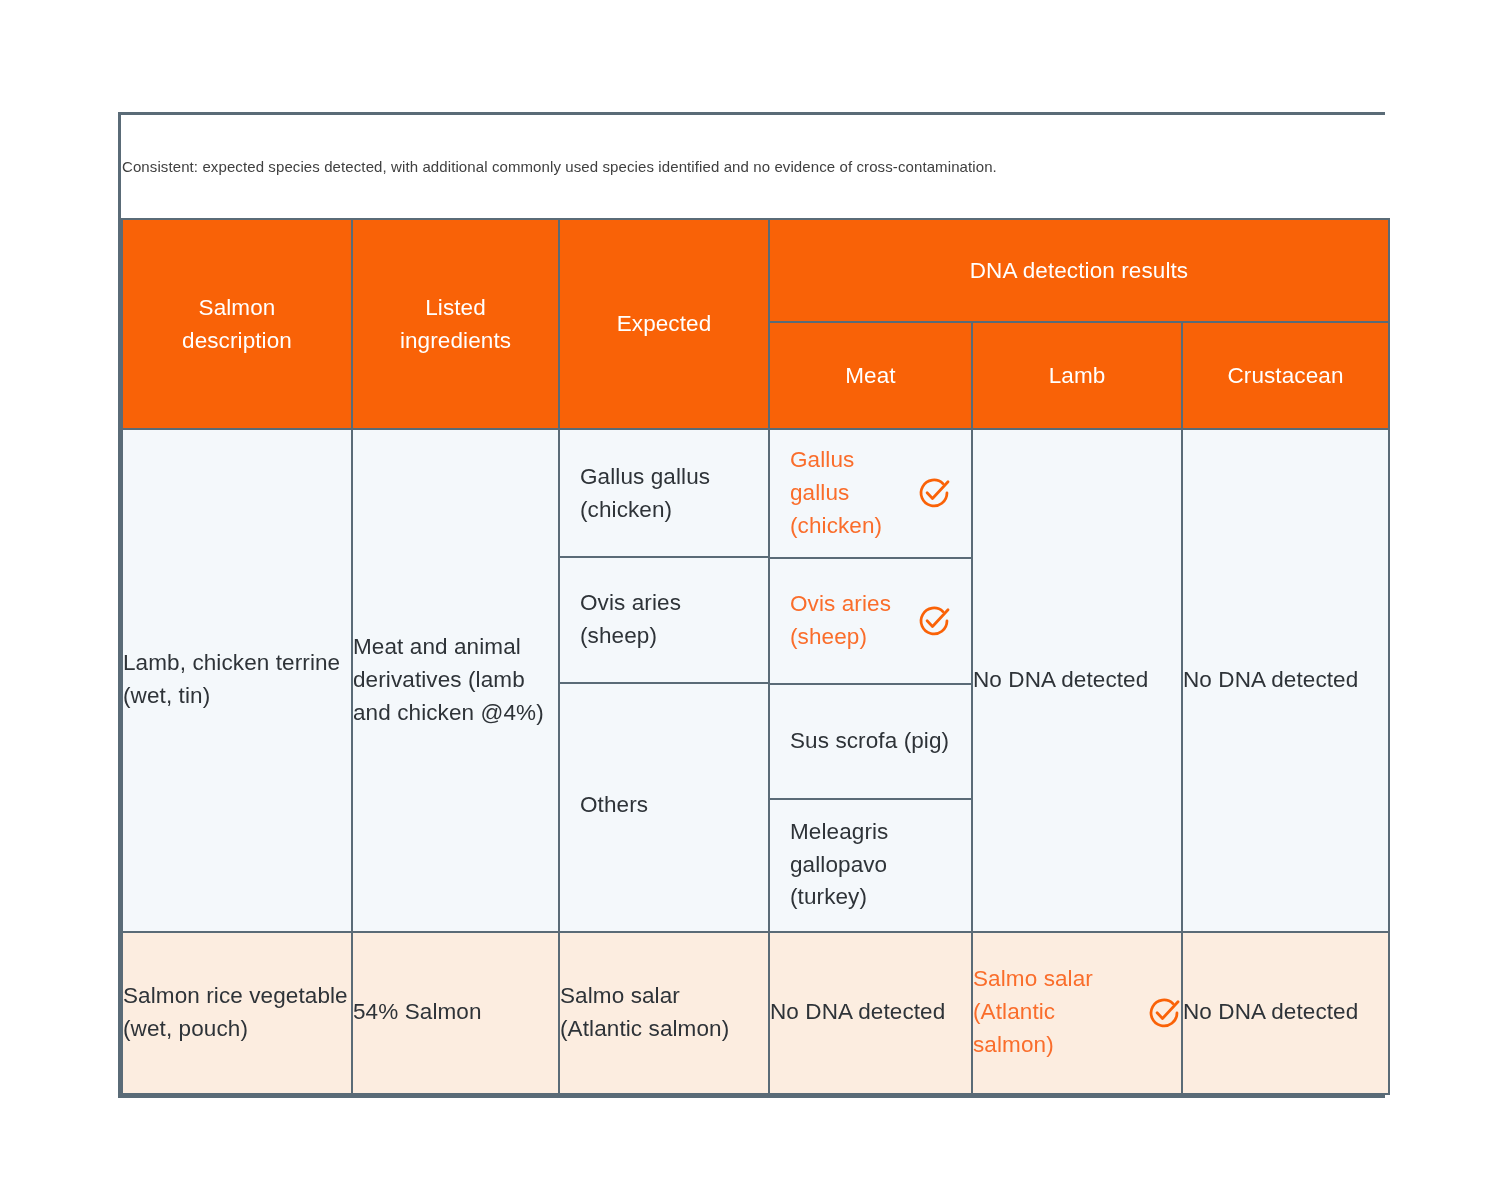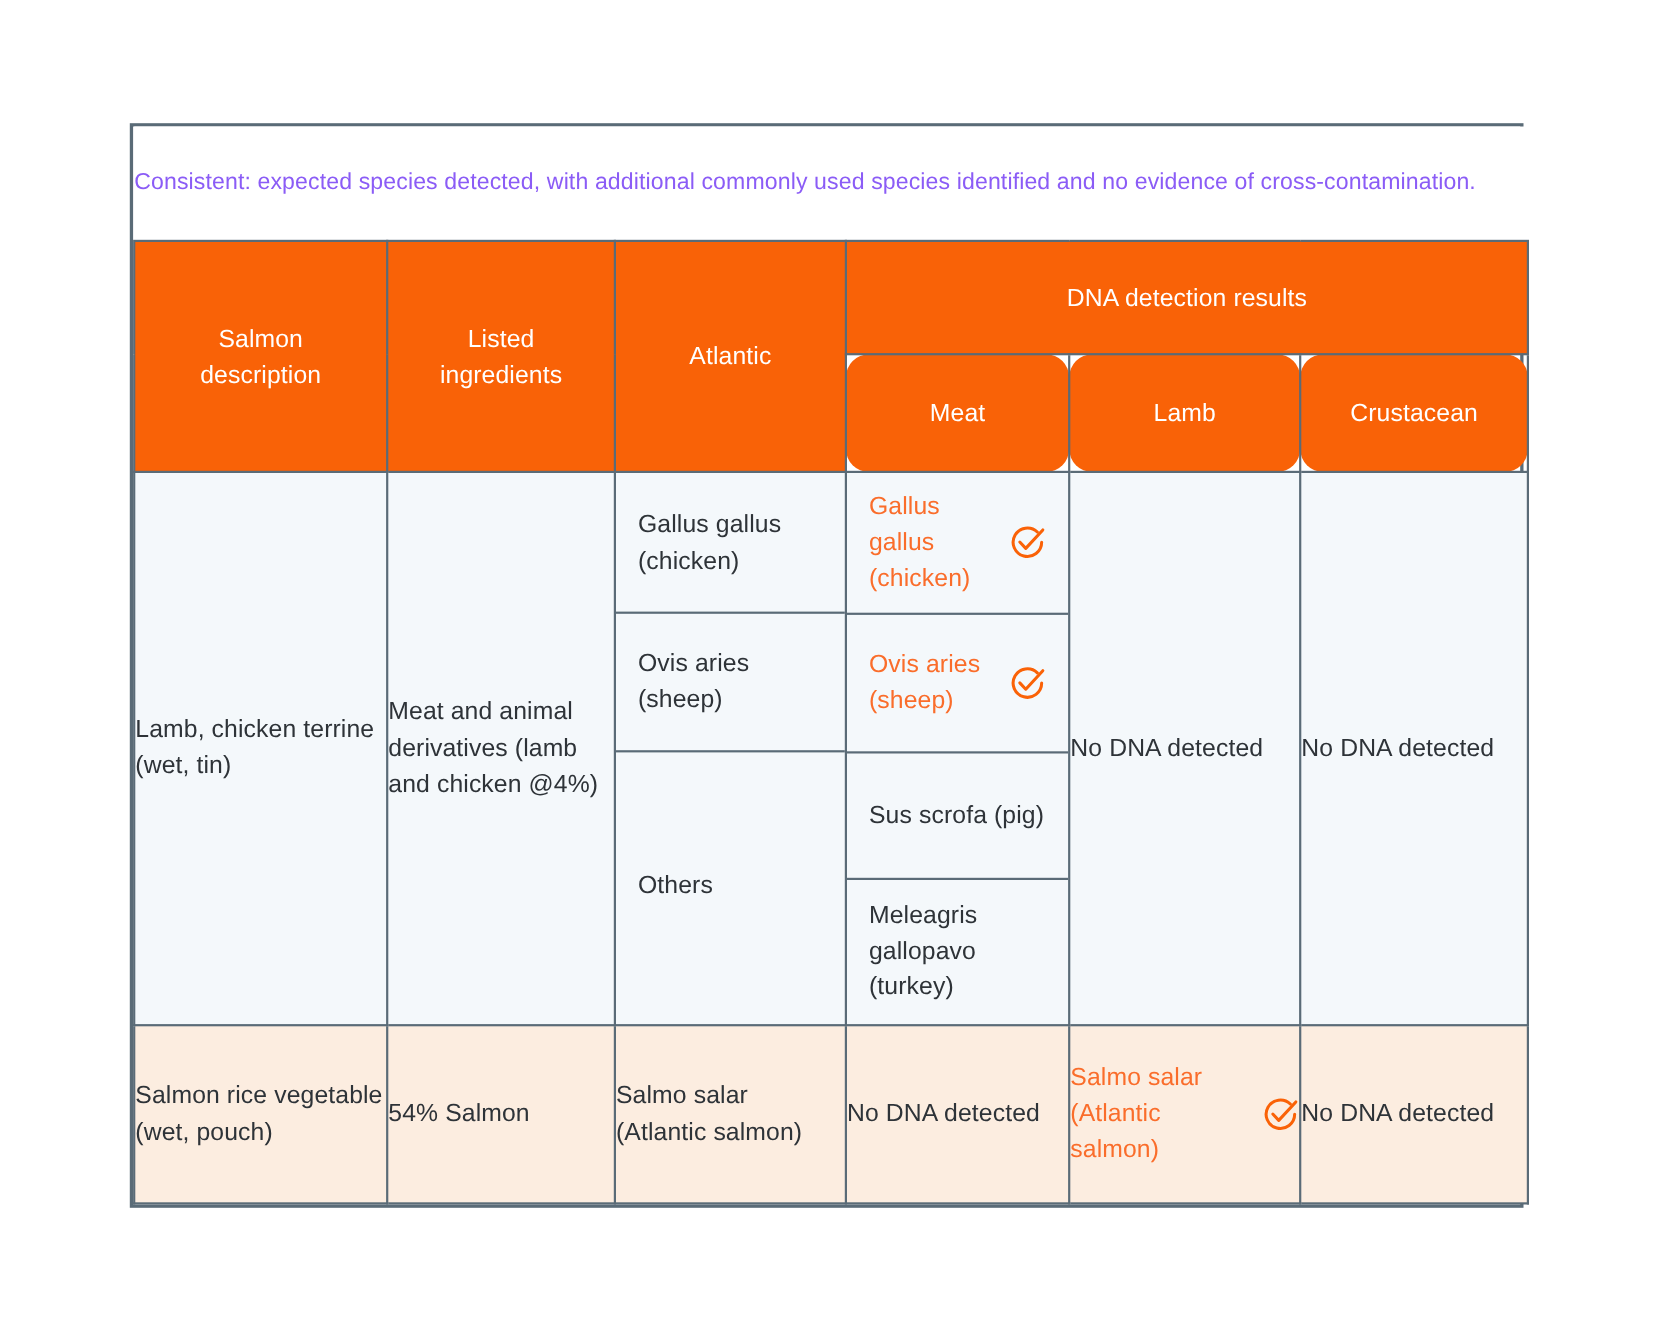--- a/index.html
+++ b/index.html
@@ -59,38 +59,38 @@
   .caption-cell {
     background: #ffffff;
     border: none !important;
     border-bottom: 2px solid #5a6b77 !important;
     padding: 22px 26px 26px 20px;
     height: 104px;
     box-sizing: border-box;
     vertical-align: top;
   }
   .caption-text {
-    font-size: 21px;
+    font-size: 15px;
     line-height: 1.45;
-    color: #8b5cf6;
+    color: #404040;
     letter-spacing: 0.1px;
   }
 
   
   .hdr {
     background: #f96207;
     color: #ffffff;
     text-align: center;
     font-size: 22.5px;
     line-height: 1.48;
     letter-spacing: 0.1px;
   }
   .hdr-tall   { height: 208px; }
   .hdr-group  { height: 100px; }
-  .hdr-sub    { height: 104px; border-radius: 21px; }
+  .hdr-sub    { height: 104px; }
 
   .hdr-inner { padding: 4px 8px; text-align: center; }
   .hdr-stack { display: block; }
 
   
   .body-row-1 td { background: #f4f8fb; }
   .body-row-2 td { background: #fcede0; }
 
   .cell {
     padding: 16px 20px;
@@ -173,21 +173,21 @@
             <span class="hdr-stack">description</span>
           </div>
         </td>
         <td class="hdr hdr-tall" rowspan="2">
           <div class="hdr-inner">
             <span class="hdr-stack">Listed</span>
             <span class="hdr-stack">ingredients</span>
           </div>
         </td>
         <td class="hdr hdr-tall" rowspan="2">
-          <div class="hdr-inner">Atlantic</div>
+          <div class="hdr-inner">Expected</div>
         </td>
         <td class="hdr hdr-group" colspan="3">
           <div class="hdr-inner">DNA detection results</div>
         </td>
       </tr>
 
       <tr>
         <td class="hdr hdr-sub">
           <div class="hdr-inner">Meat</div>
         </td>

